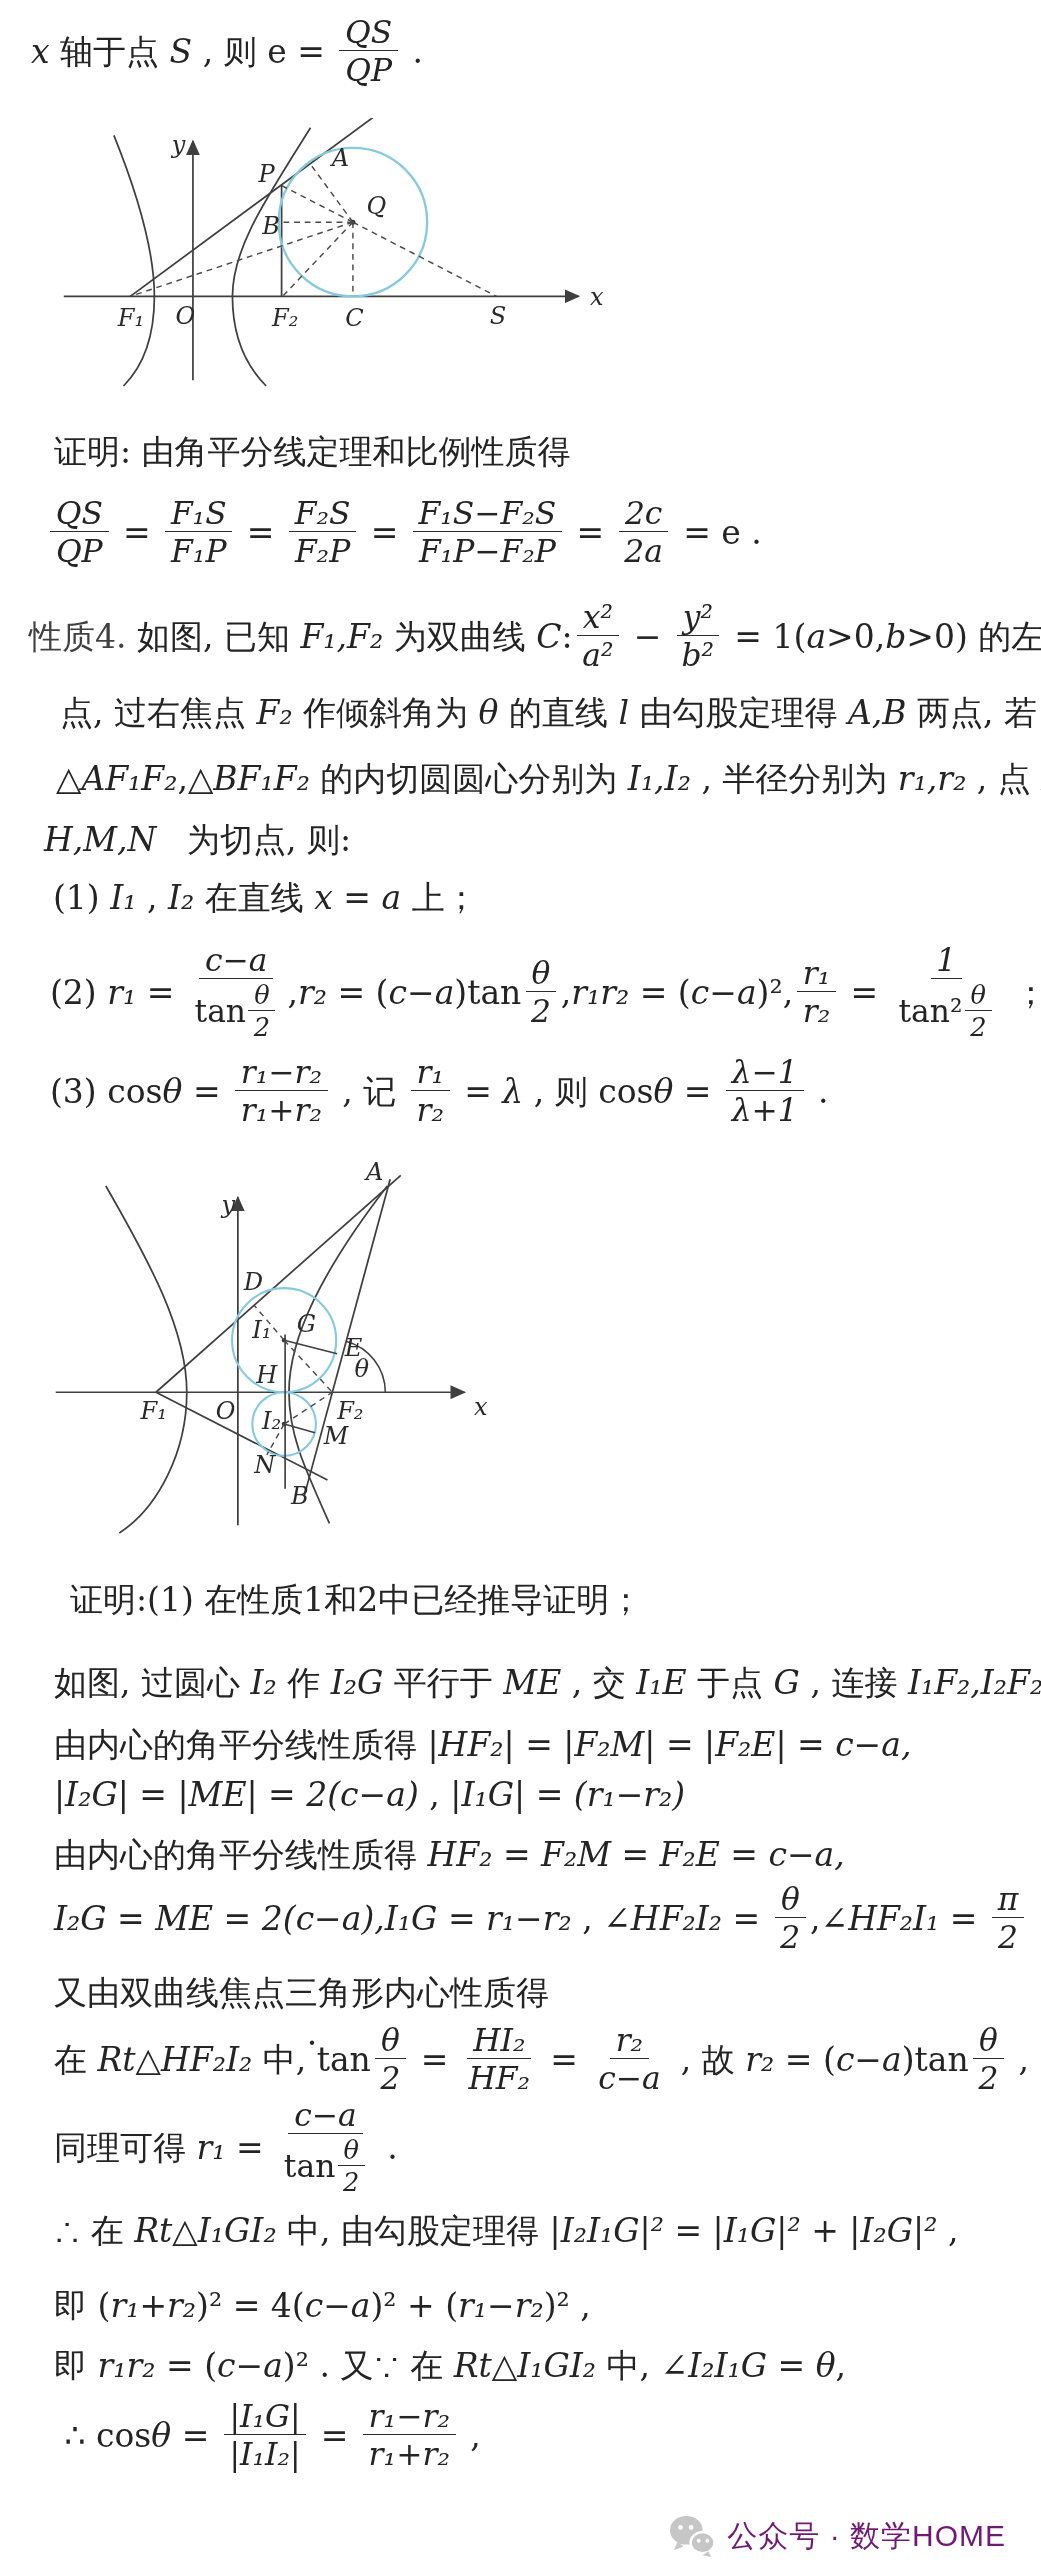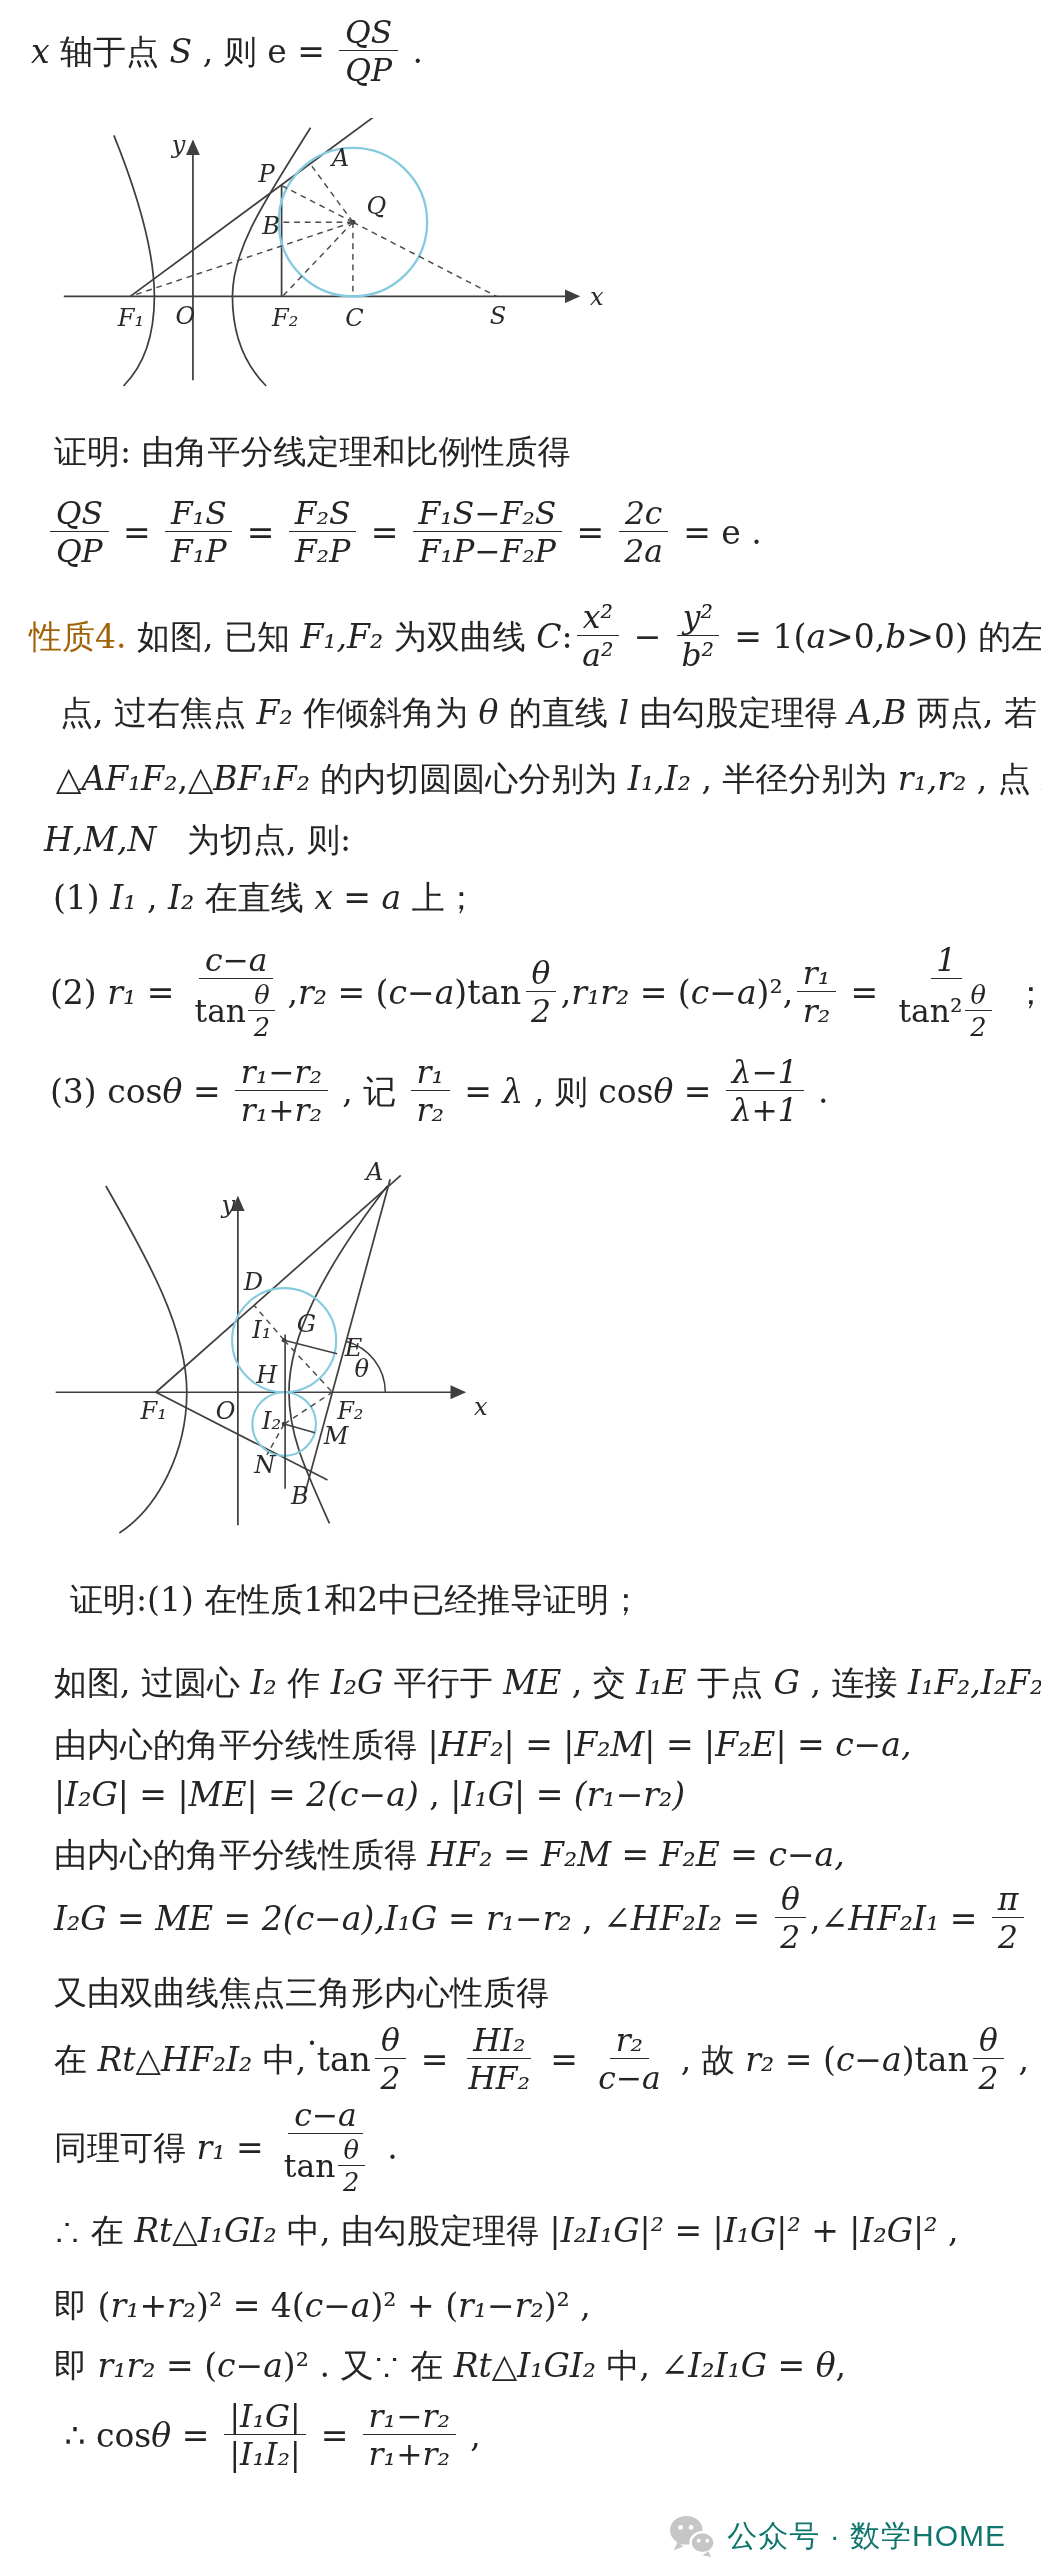--- a/index.html
+++ b/index.html
@@ -1,29 +1,29 @@
 <!DOCTYPE html>
 <html><head>
 <meta charset="utf-8">
 <style>
   html,body{margin:0;padding:0;background:#ffffff;}
   .page{position:relative;width:1041px;height:2576px;background:#ffffff;overflow:hidden;
         font-family:"DejaVu Serif","Liberation Serif",serif;color:#242424;}
   .mline{position:absolute;display:flex;align-items:center;white-space:pre;font-size:33px;line-height:1.25;}
   .mt{font-family:"DejaVu Serif","Liberation Serif",serif;font-style:normal;}
   .mv{font-family:"DejaVu Serif","Liberation Serif",serif;font-style:italic;}
-  .magenta{color:#a16207;}
+  .magenta{color:#404040;}
   .frac{display:inline-flex;flex-direction:column;align-items:center;margin:0 3.9px;font-size:0.95em;vertical-align:middle;}
   .frac .frac{font-size:0.82em;margin:0 1.9px;}
   .fr{display:flex;justify-content:center;align-items:center;line-height:1.12;padding:0 5.8px;}
   .fr.n{border-bottom:1.9px solid #2b2b2b;padding-bottom:0;}
   .fr.d{padding-top:1.9px;}
   .fig{position:absolute;}
   .footer{position:absolute;top:2514px;right:35px;display:flex;align-items:center;gap:9.6px;}
-  .footer-text{font-family:"Liberation Sans","DejaVu Sans",sans-serif;font-size:30px;color:#0f766e;letter-spacing:1px;}
+  .footer-text{font-family:"Liberation Sans","DejaVu Sans",sans-serif;font-size:30px;color:#701a75;letter-spacing:1px;}
   svg text{font-family:"DejaVu Serif","Liberation Serif",serif;font-style:italic;fill:#2a2a2a;}
 </style>
 </head>
 <body>
 
 <div class="page">
 
   <div class="mline" style="top:15.4px;left:31px;"><span class="mv">x</span><span class="mt"> 轴于点 </span><span class="mv">S</span><span class="mt"> , 则 e = </span><span class="frac"><span class="fr n"><span class="mv">QS</span></span><span class="fr d"><span class="mv">QP</span></span></span><span class="mt"> .</span></div>
 
   <svg class="fig" style="top:118px;left:58px;" width="559" height="270" viewBox="0 0 580 280">

